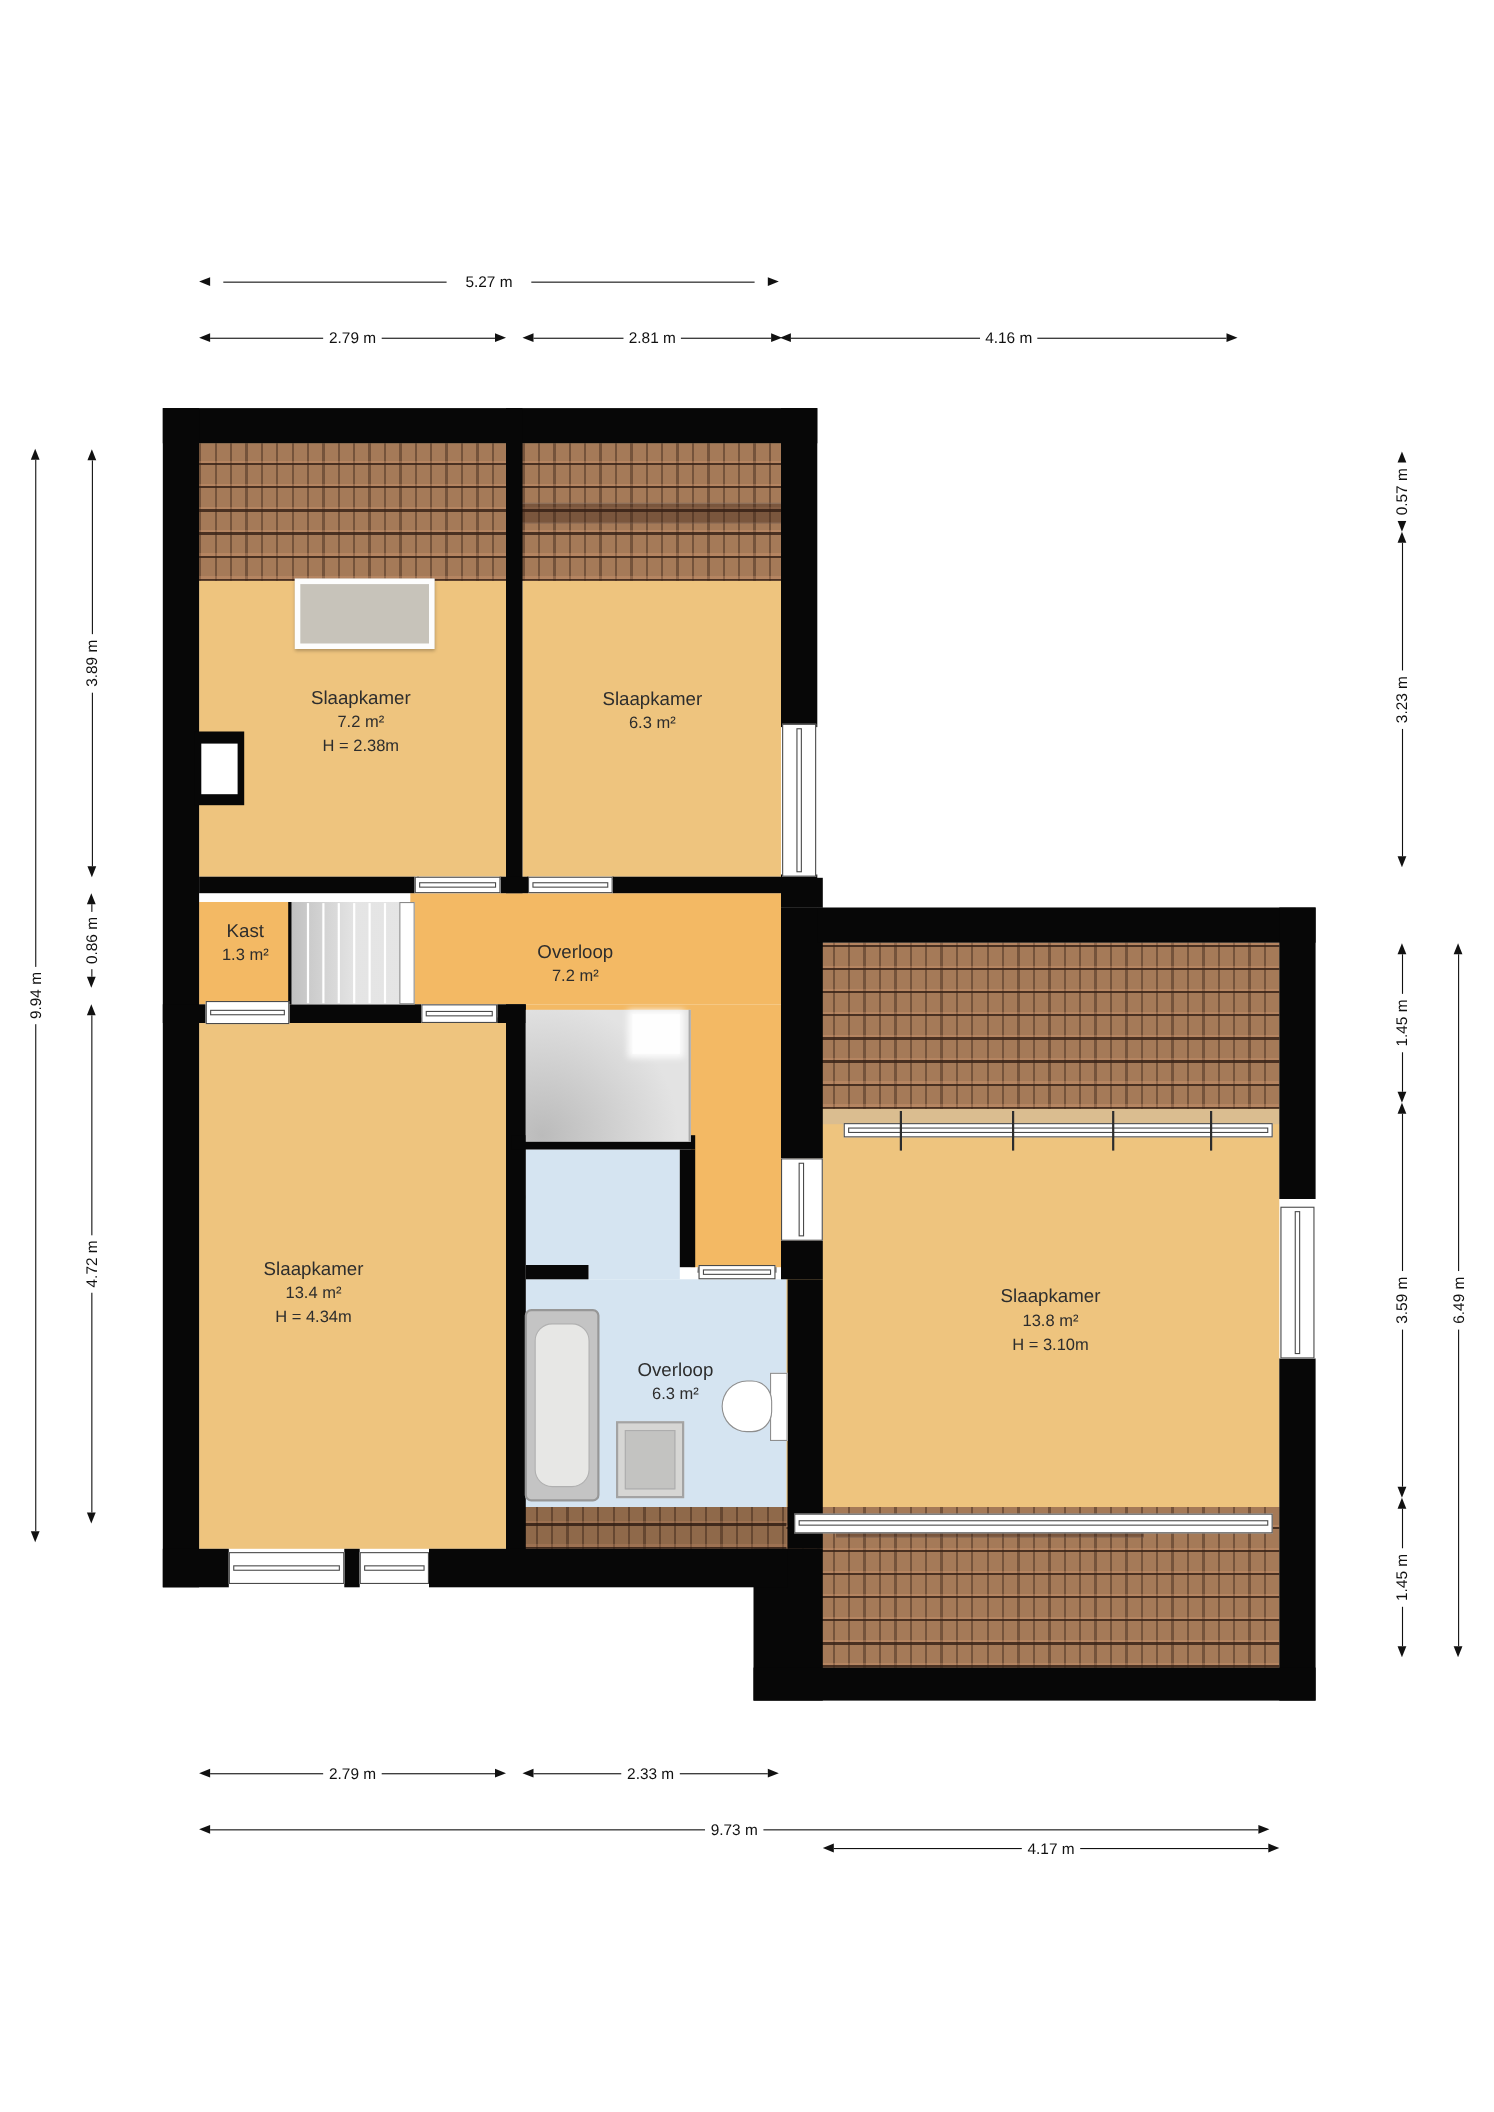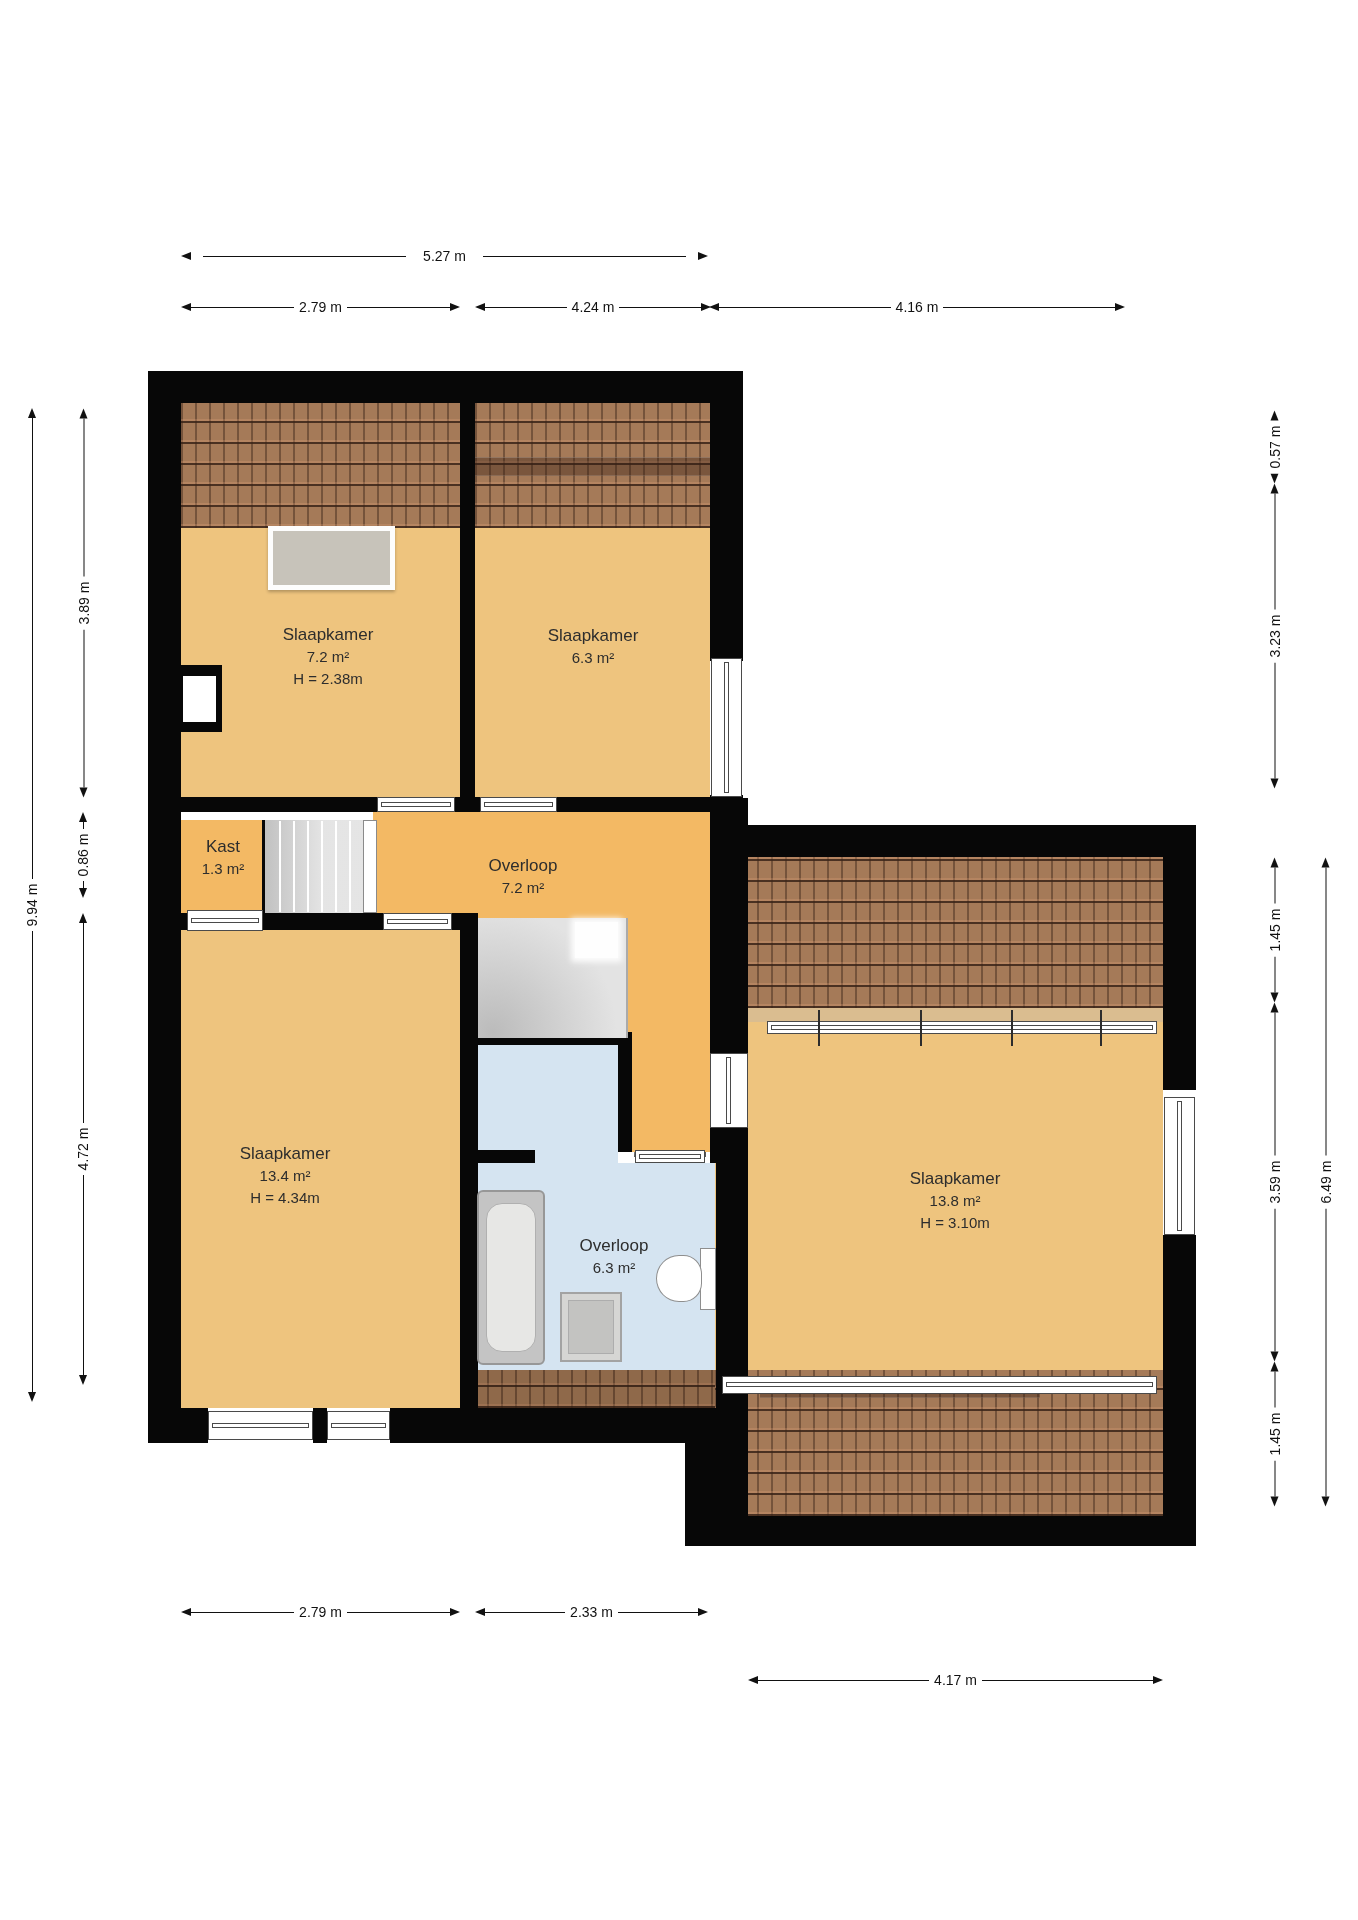--- a/index.html
+++ b/index.html
@@ -207,21 +207,21 @@
     <div class="dim" style="left: 181px; top: 299px; width: 279px;">
       <span class="ah left"></span>
       <span class="line"></span>
       <span class="lab">2.79 m</span>
       <span class="line"></span>
       <span class="ah right"></span>
     </div>
     <div class="dim" style="left: 475px; top: 299px; width: 236px;">
       <span class="ah left"></span>
       <span class="line"></span>
-      <span class="lab">4.24 m</span>
+      <span class="lab">2.81 m</span>
       <span class="line"></span>
       <span class="ah right"></span>
     </div>
     <div class="dim" style="left: 709px; top: 299px; width: 416px;">
       <span class="ah left"></span>
       <span class="line"></span>
       <span class="lab">4.16 m</span>
       <span class="line"></span>
       <span class="ah right"></span>
     </div>
@@ -236,20 +236,27 @@
       <span class="ah left"></span>
       <span class="line"></span>
       <span class="lab">2.33 m</span>
       <span class="line"></span>
       <span class="ah right"></span>
     </div>
     <div class="dim" style="left: 748px; top: 1672px; width: 415px;">
       <span class="ah left"></span>
       <span class="line"></span>
       <span class="lab">4.17 m</span>
+      <span class="line"></span>
+      <span class="ah right"></span>
+    </div>
+    <div class="dim" style="left: 181px; top: 1655px; width: 973px;">
+      <span class="ah left"></span>
+      <span class="line"></span>
+      <span class="lab">9.73 m</span>
       <span class="line"></span>
       <span class="ah right"></span>
     </div>
     <div class="dim v" style="left: -465px; top: 897px; width: 994px;">
       <span class="ah left"></span>
       <span class="line"></span>
       <span class="lab">9.94 m</span>
       <span class="line"></span>
       <span class="ah right"></span>
     </div>

